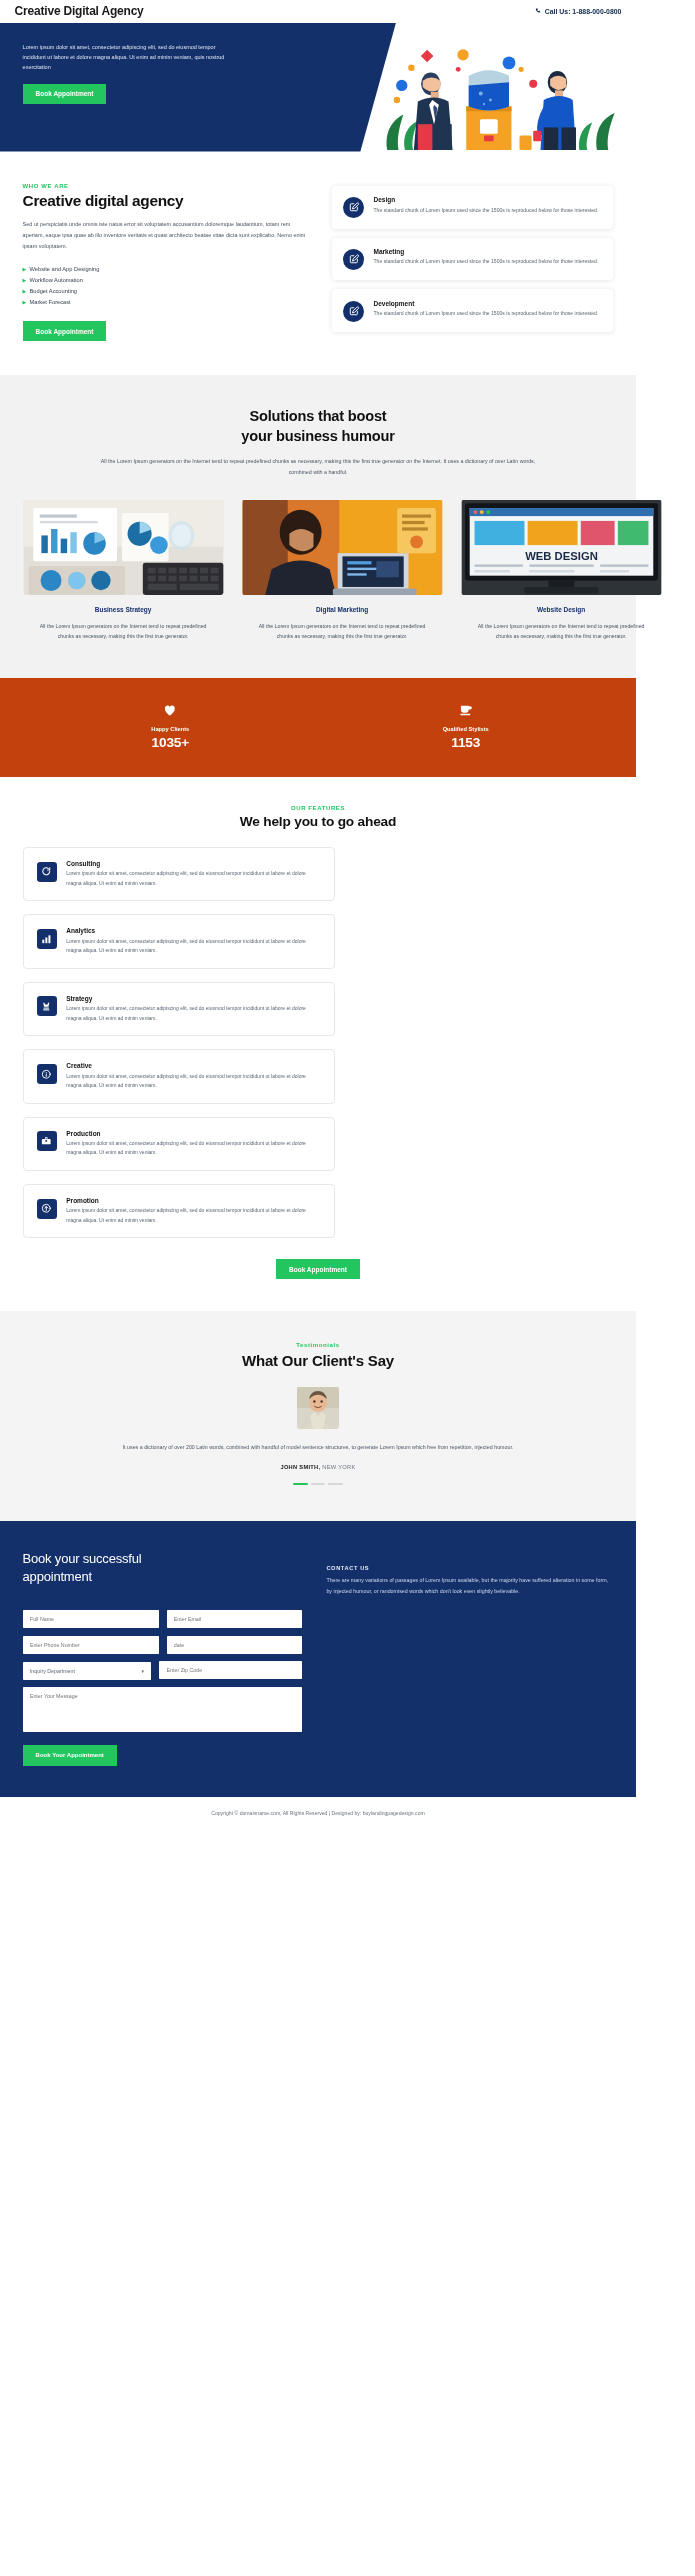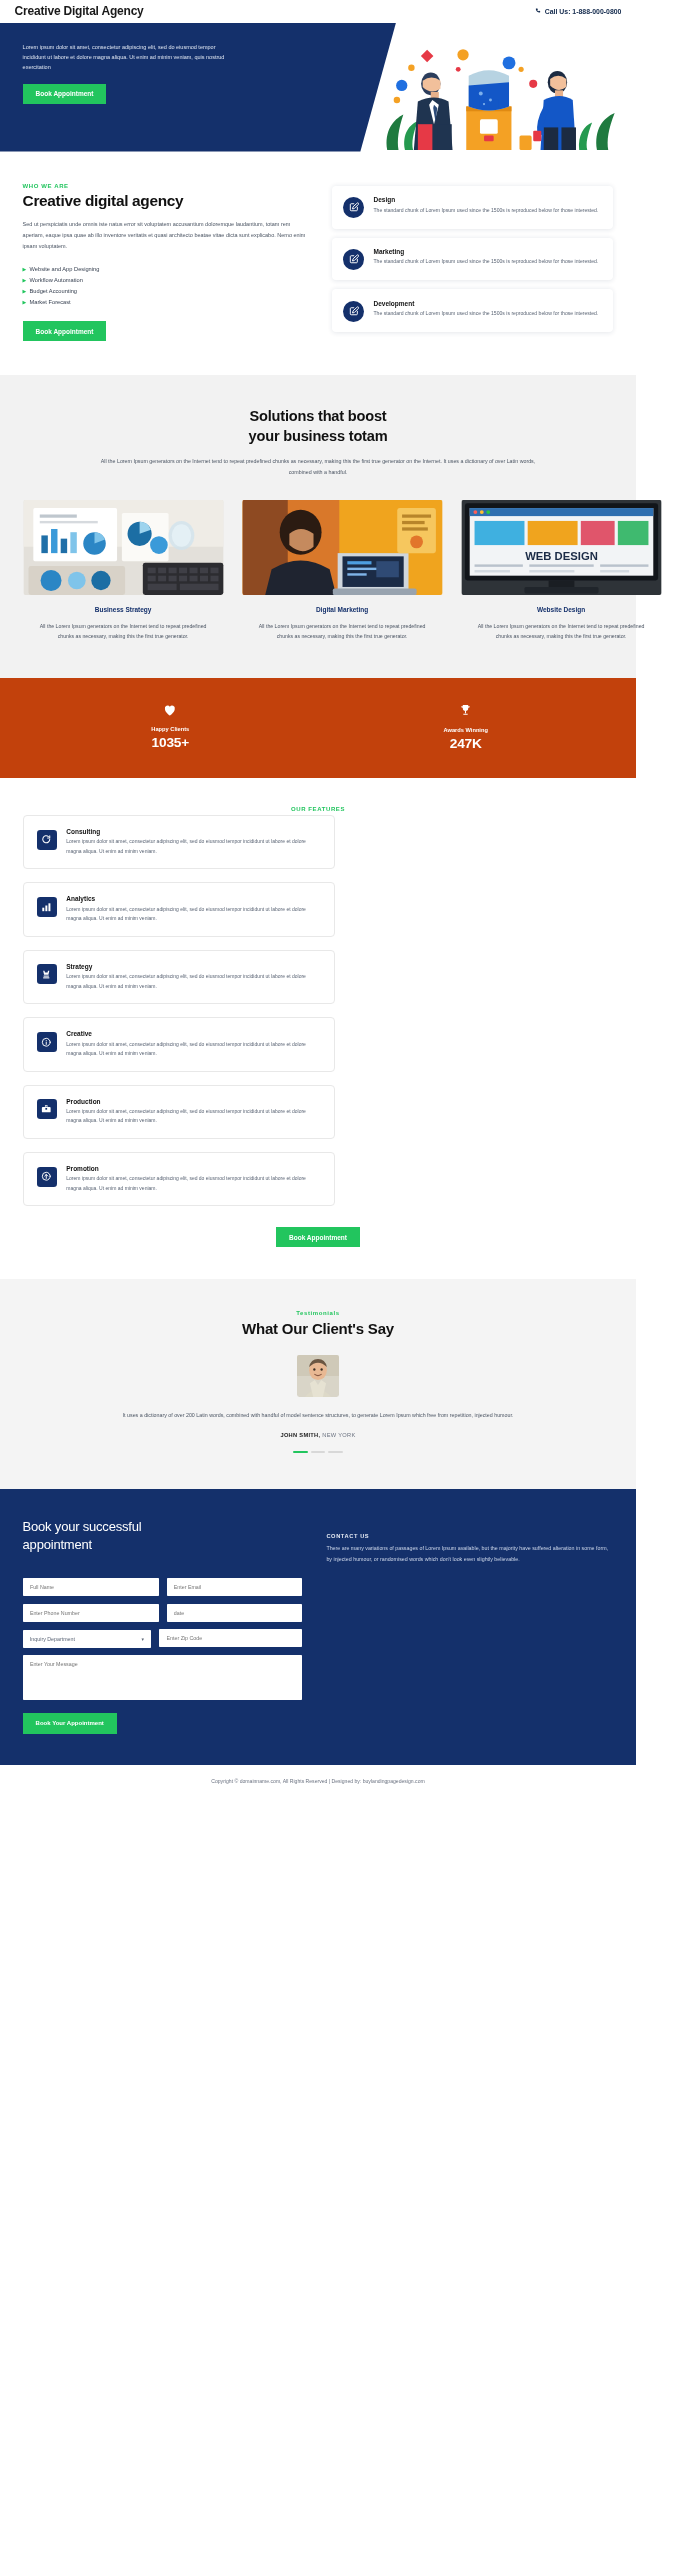--- a/index.html
+++ b/index.html
@@ -450,21 +450,21 @@
           <div class="svc-title">Development</div>
           <div class="svc-text">The standard chunk of Lorem Ipsum used since the 1500s is reproduced below for those interested.</div>
         </div>
       </div>
     </div>
   </div>
 
   <div class="solutions">
     <h2>
       <span>Solutions that boost</span><br>
-      <span>your business totam</span>
+      <span>your business humour</span>
     </h2>
     <div class="lead">All the Lorem Ipsum generators on the Internet tend to repeat predefined chunks as necessary, making this the first true generator on the Internet. It uses a dictionary of over Latin words, combined with a handful.</div>
 
     <div class="sol-grid">
 
       <div class="sol-card">
         <div class="sol-img">
           <svg width="201" height="95" viewBox="0 0 248 118">
             <rect width="248" height="118" fill="#e3e0da"></rect>
             <rect x="0" y="0" width="248" height="58" fill="#efece6"></rect>
@@ -576,31 +576,32 @@
       <span class="stat-icon">
         <svg width="13.7" height="12" viewBox="0 0 24 22" fill="#ffffff">
             <path d="M12 21s-9-5.7-9-12A5 5 0 0 1 12 5a5 5 0 0 1 9 4c0 6.3-9 12-9 12z"></path>
           </svg>
       </span>
       <div class="stat-label">Happy Clients</div>
       <div class="stat-value">1035+</div>
     </div>
     <div class="stat">
       <span class="stat-icon">
-        <svg width="13" height="13" viewBox="0 0 24 24" fill="#ffffff">
-            <path d="M7 2h10v6a5 5 0 0 1-10 0zM4 4h3v3a3 3 0 0 1-3-3zm13 0h3a3 3 0 0 1-3 3zm-6 9h2v4h-2zm-3 5h8v2H8z"></path>
+        <svg width="13.7" height="12" viewBox="0 0 24 22" fill="#ffffff">
+            <path d="M3 3h14v8a5 5 0 0 1-5 5H8a5 5 0 0 1-5-5zm14 1h3a3 3 0 0 1 0 6h-3zM2 18h18v2.5H2z"></path>
           </svg>
       </span>
-      <div class="stat-label">Awards Winning</div>
-      <div class="stat-value">247K</div>
+      <div class="stat-label">Qualified Stylists</div>
+      <div class="stat-value">1153</div>
     </div>
   </div>
 
   <div class="features">
     <div class="eyebrow">OUR FEATURES</div>
+    <h2>We help you to go ahead</h2>
 
     <div class="feat-grid">
 
       <div class="feat-card">
         <div class="feat-icon">
           <svg width="10.5" height="10.5" viewBox="0 0 24 24" fill="none" stroke="#ffffff" stroke-width="2.3" stroke-linecap="round">
             <path d="M20 12a8 8 0 1 1-3-6.2"></path>
               <path d="M20 4v5h-5"></path>
           </svg>
         </div>

